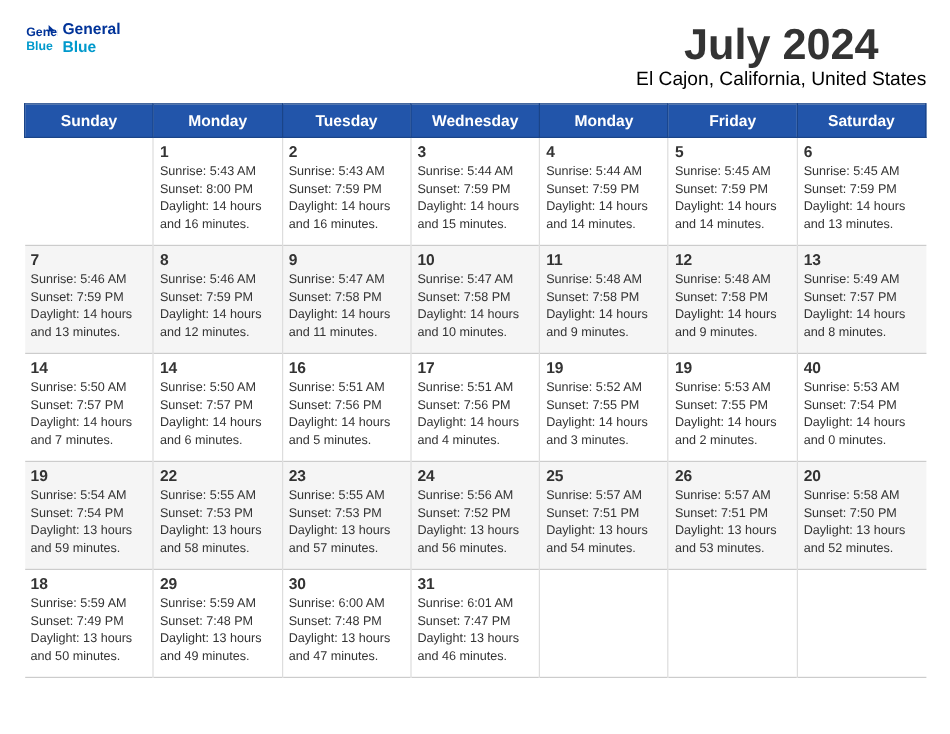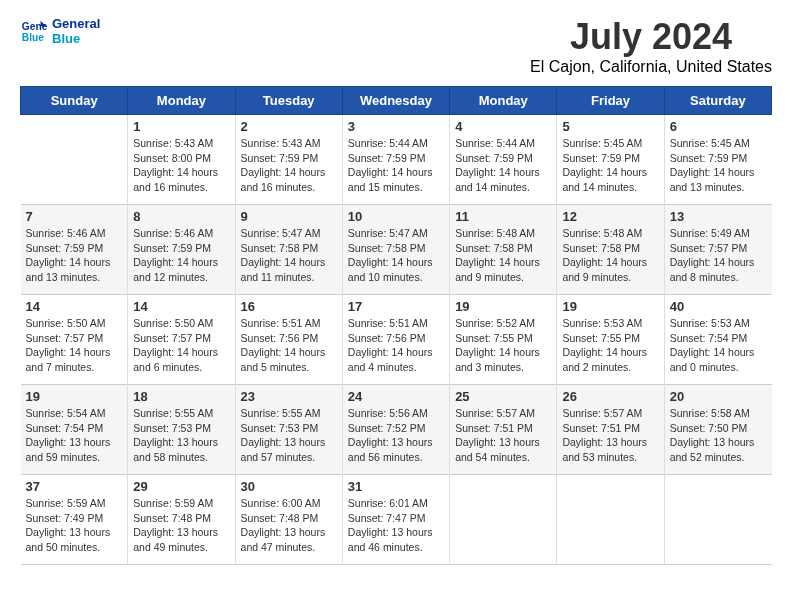--- a/index.html
+++ b/index.html
@@ -206,21 +206,21 @@
           <span class="day-num">40</span>
           <div class="day-info">Sunrise: 5:53 AM<br>Sunset: 7:54 PM<br>Daylight: 14 hours<br>and 0 minutes.</div>
         </td>
       </tr>
       <tr>
         <td>
           <span class="day-num">19</span>
           <div class="day-info">Sunrise: 5:54 AM<br>Sunset: 7:54 PM<br>Daylight: 13 hours<br>and 59 minutes.</div>
         </td>
         <td>
-          <span class="day-num">18</span>
+          <span class="day-num">22</span>
           <div class="day-info">Sunrise: 5:55 AM<br>Sunset: 7:53 PM<br>Daylight: 13 hours<br>and 58 minutes.</div>
         </td>
         <td>
           <span class="day-num">23</span>
           <div class="day-info">Sunrise: 5:55 AM<br>Sunset: 7:53 PM<br>Daylight: 13 hours<br>and 57 minutes.</div>
         </td>
         <td>
           <span class="day-num">24</span>
           <div class="day-info">Sunrise: 5:56 AM<br>Sunset: 7:52 PM<br>Daylight: 13 hours<br>and 56 minutes.</div>
         </td>
@@ -232,21 +232,21 @@
           <span class="day-num">26</span>
           <div class="day-info">Sunrise: 5:57 AM<br>Sunset: 7:51 PM<br>Daylight: 13 hours<br>and 53 minutes.</div>
         </td>
         <td>
           <span class="day-num">20</span>
           <div class="day-info">Sunrise: 5:58 AM<br>Sunset: 7:50 PM<br>Daylight: 13 hours<br>and 52 minutes.</div>
         </td>
       </tr>
       <tr>
         <td>
-          <span class="day-num">37</span>
+          <span class="day-num">18</span>
           <div class="day-info">Sunrise: 5:59 AM<br>Sunset: 7:49 PM<br>Daylight: 13 hours<br>and 50 minutes.</div>
         </td>
         <td>
           <span class="day-num">29</span>
           <div class="day-info">Sunrise: 5:59 AM<br>Sunset: 7:48 PM<br>Daylight: 13 hours<br>and 49 minutes.</div>
         </td>
         <td>
           <span class="day-num">30</span>
           <div class="day-info">Sunrise: 6:00 AM<br>Sunset: 7:48 PM<br>Daylight: 13 hours<br>and 47 minutes.</div>
         </td>

